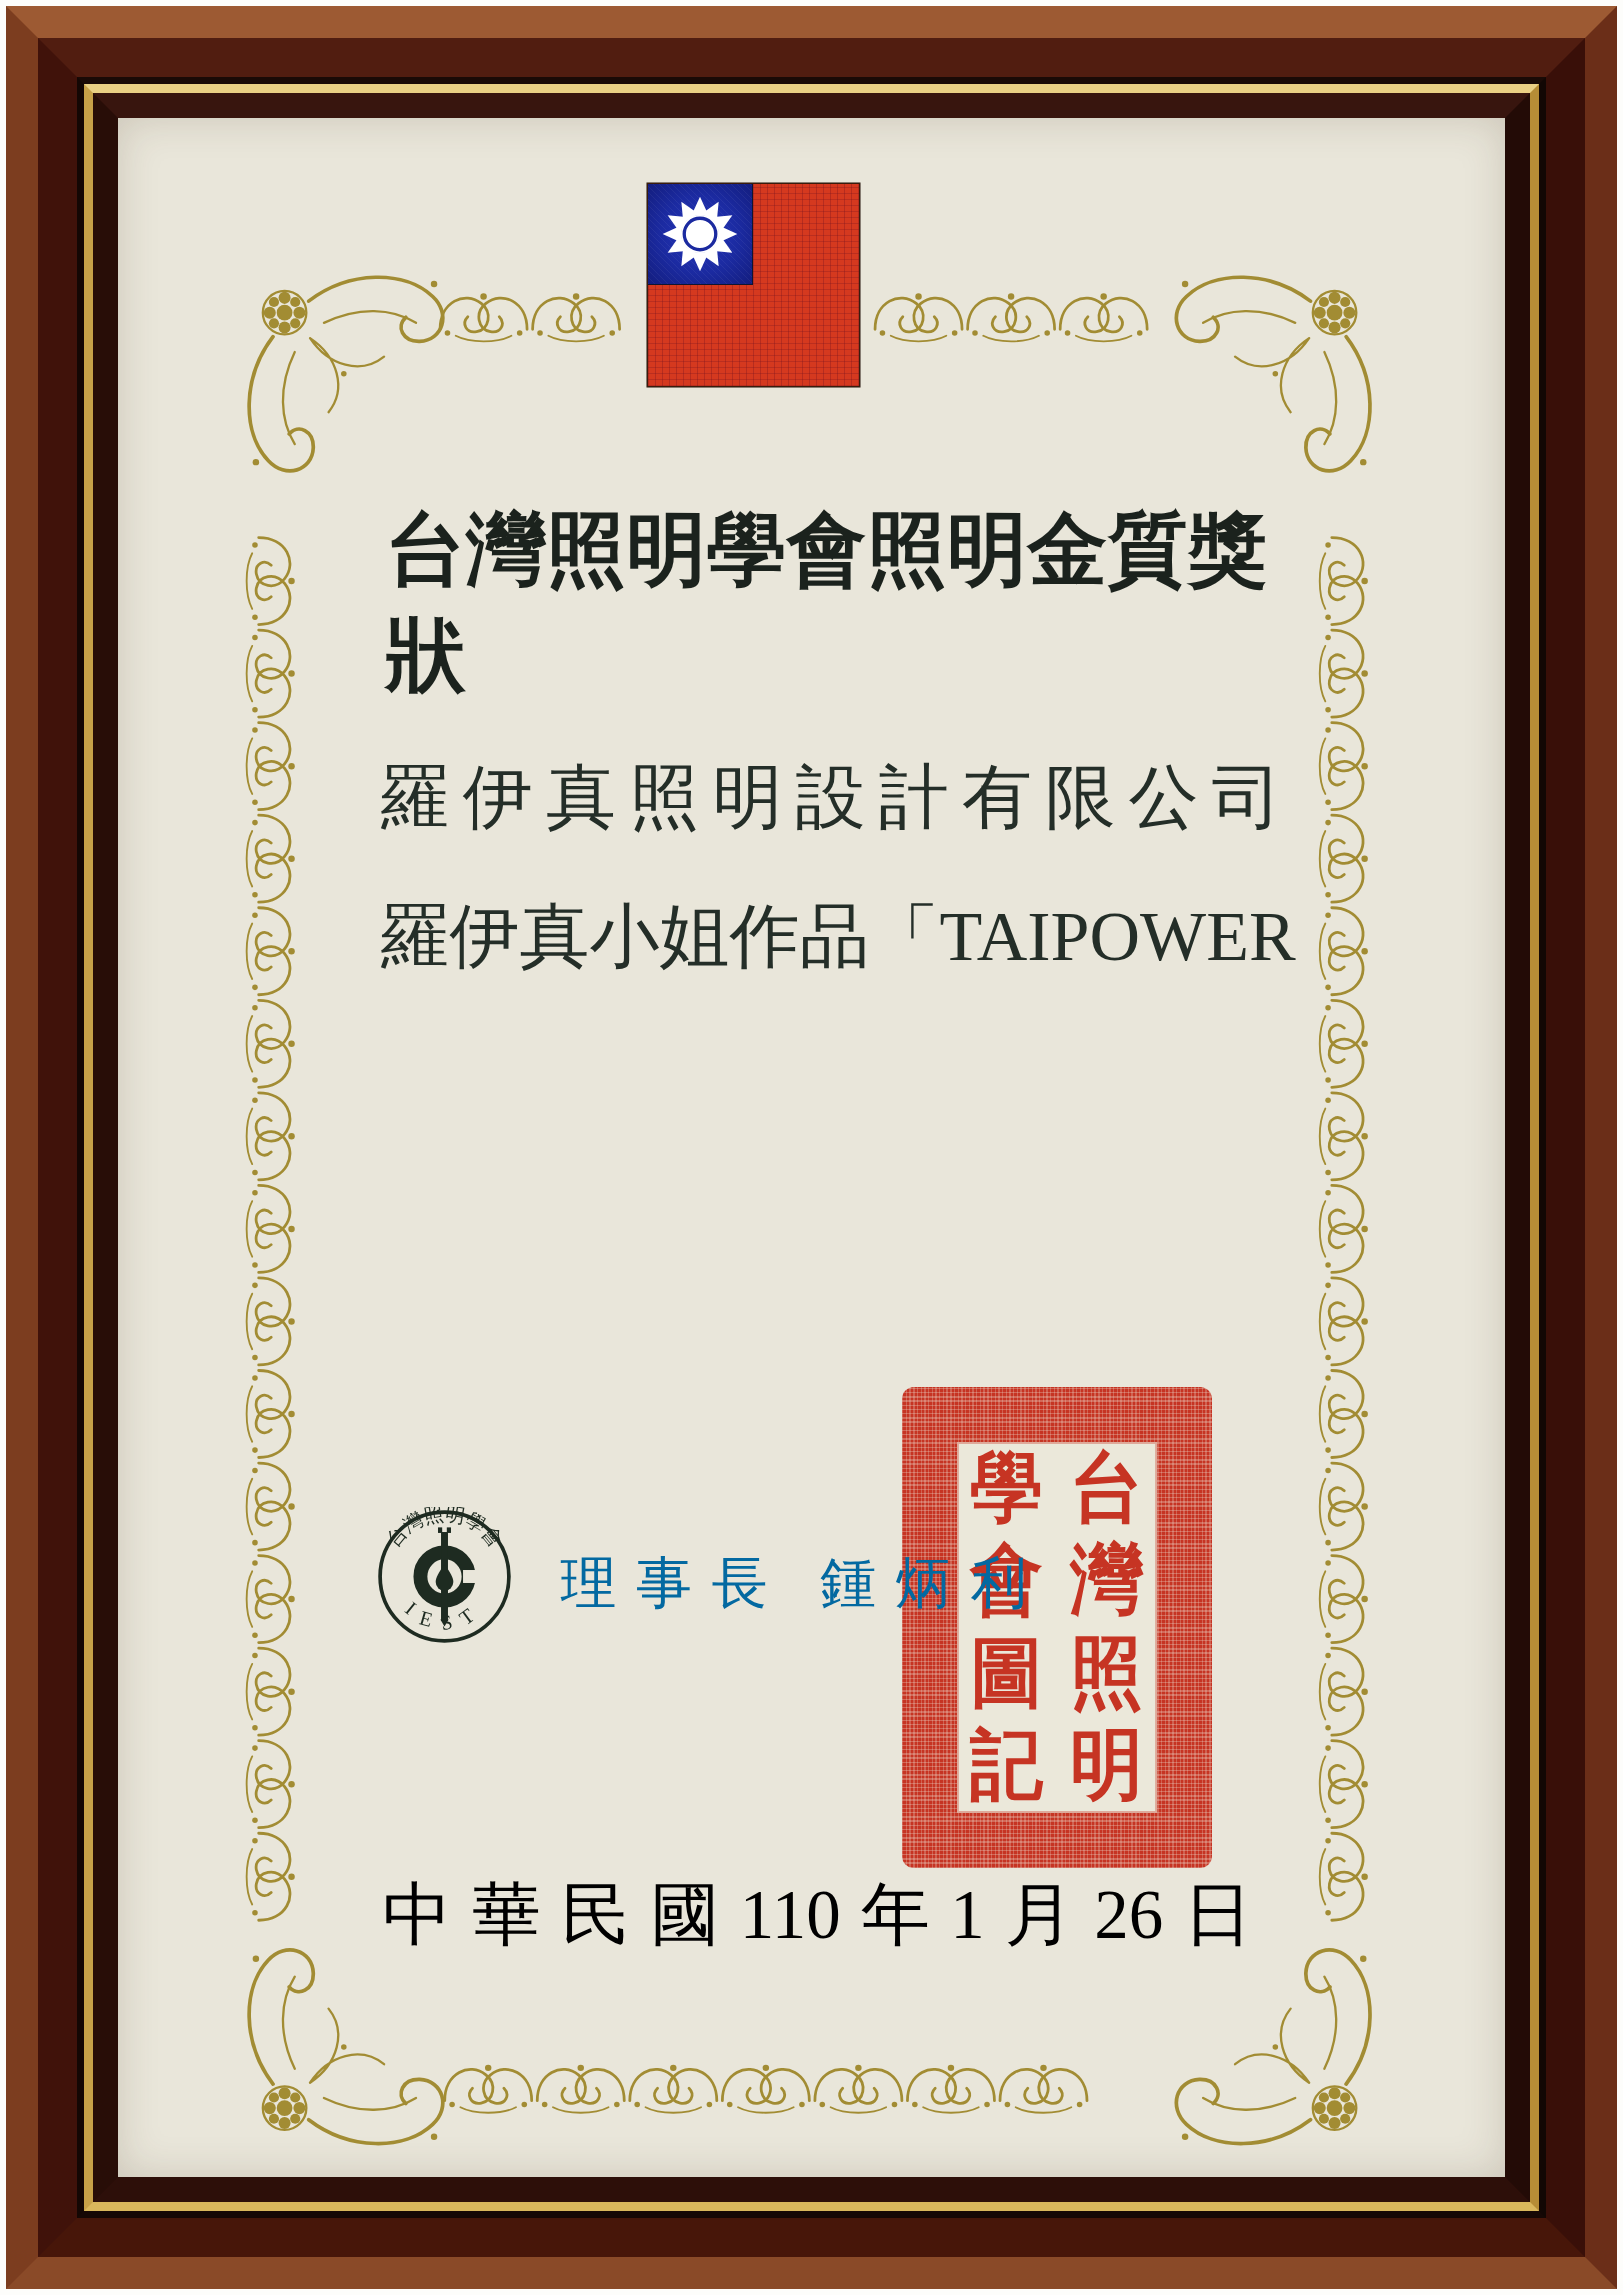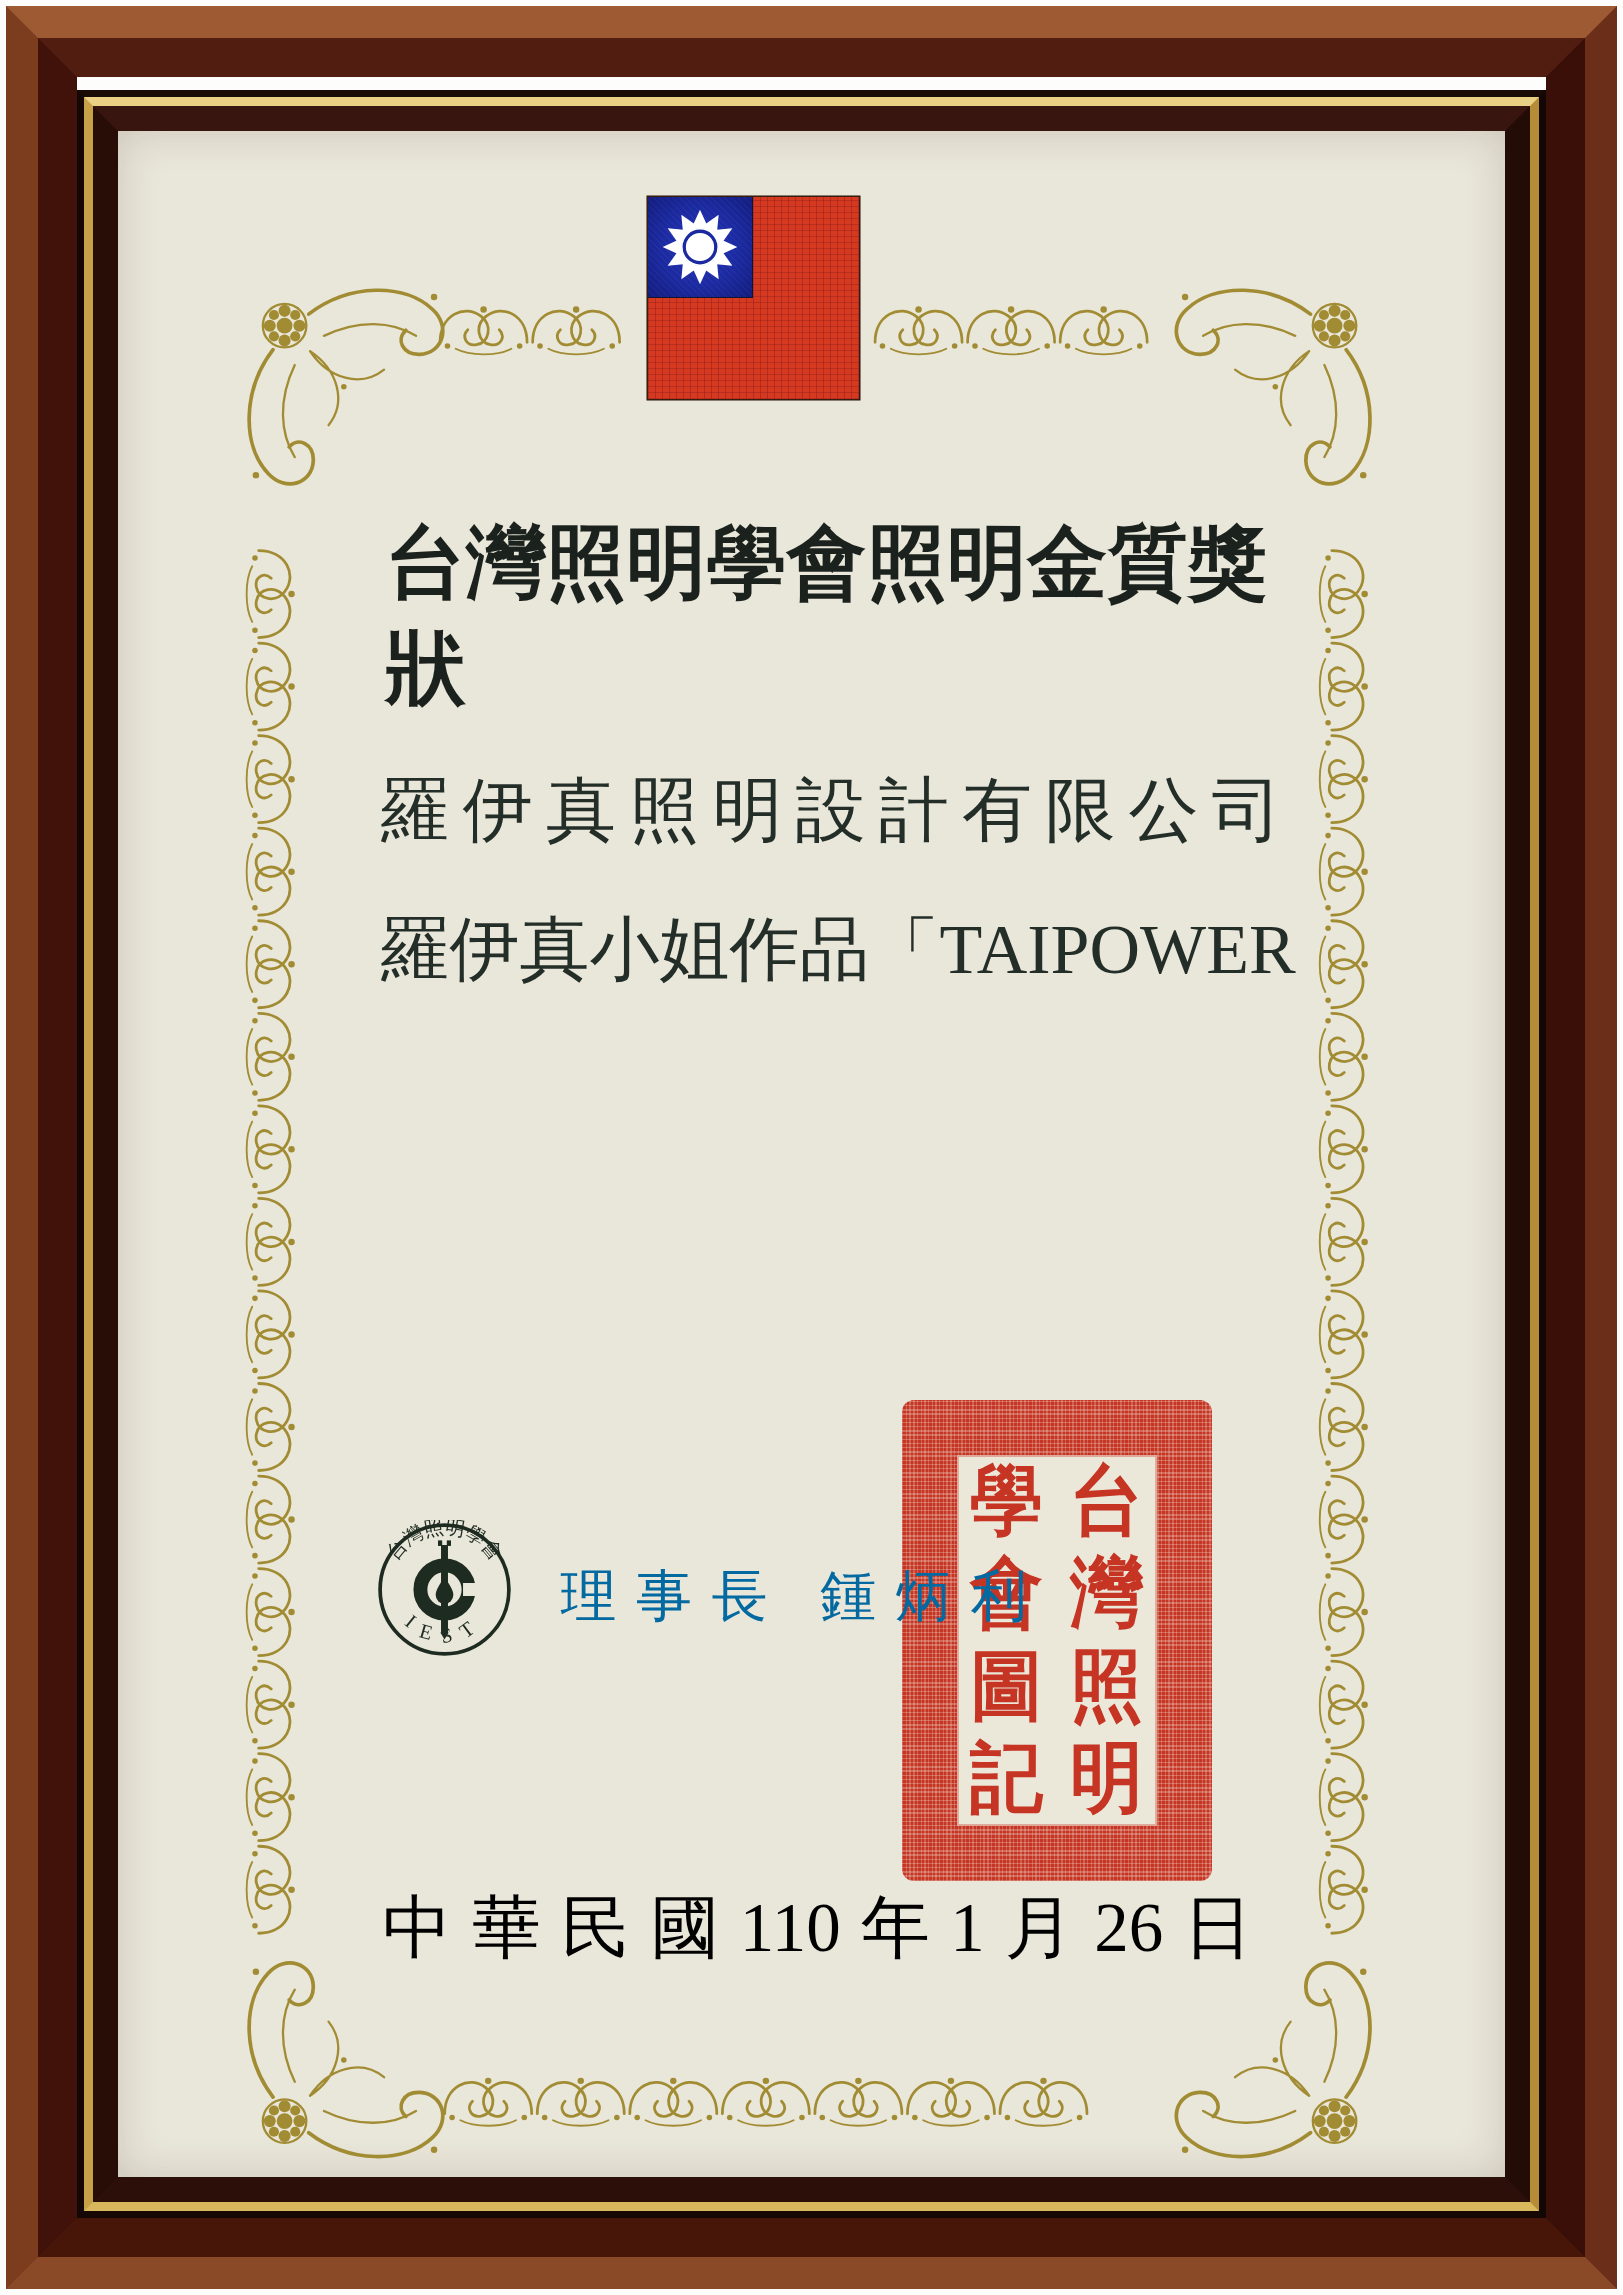--- a/index.html
+++ b/index.html
@@ -5,21 +5,21 @@
   html,body{margin:0;padding:0;background:#ffffff;}
   *{box-sizing:border-box;}
   .page{position:relative;width:1623px;height:2295px;background:#fdfdfb;overflow:hidden;
         font-family:"Liberation Serif","DejaVu Serif",serif;}
   
   .f1a{position:absolute;inset:5.6px;border-style:solid;border-width:32px;
        border-color:#9d5a33 #6b2e18 #8a4a28 #7c3d1f;}
   .f1b{position:absolute;inset:0;border-style:solid;border-width:39px;
        border-color:#511d10 #390f08 #471609 #40120a;}
   .f2{position:absolute;inset:0;border-style:solid;border-width:7.4px;
-      border-color:#1a0a06 #120704 #160805 #140704;margin-top:13px;}
+      border-color:#1a0a06 #120704 #160805 #140704;}
   .f3{position:absolute;inset:0;border-style:solid;border-width:9.3px;
       border-color:#ead084 #b68d36 #d9b75c #c7a148;}
   .f4{position:absolute;inset:0;border-style:solid;border-width:25px;
       border-color:#38150e #230b06 #2d0f09 #280d07;}
   
   .paper{position:absolute;inset:0;background:#e9e6da;
          box-shadow:inset 0 0 42px rgba(70,50,25,.18);}
   .ornament{position:absolute;left:0;top:0;}
   
   .flag{position:absolute;left:529px;top:65px;width:213px;height:204px;

